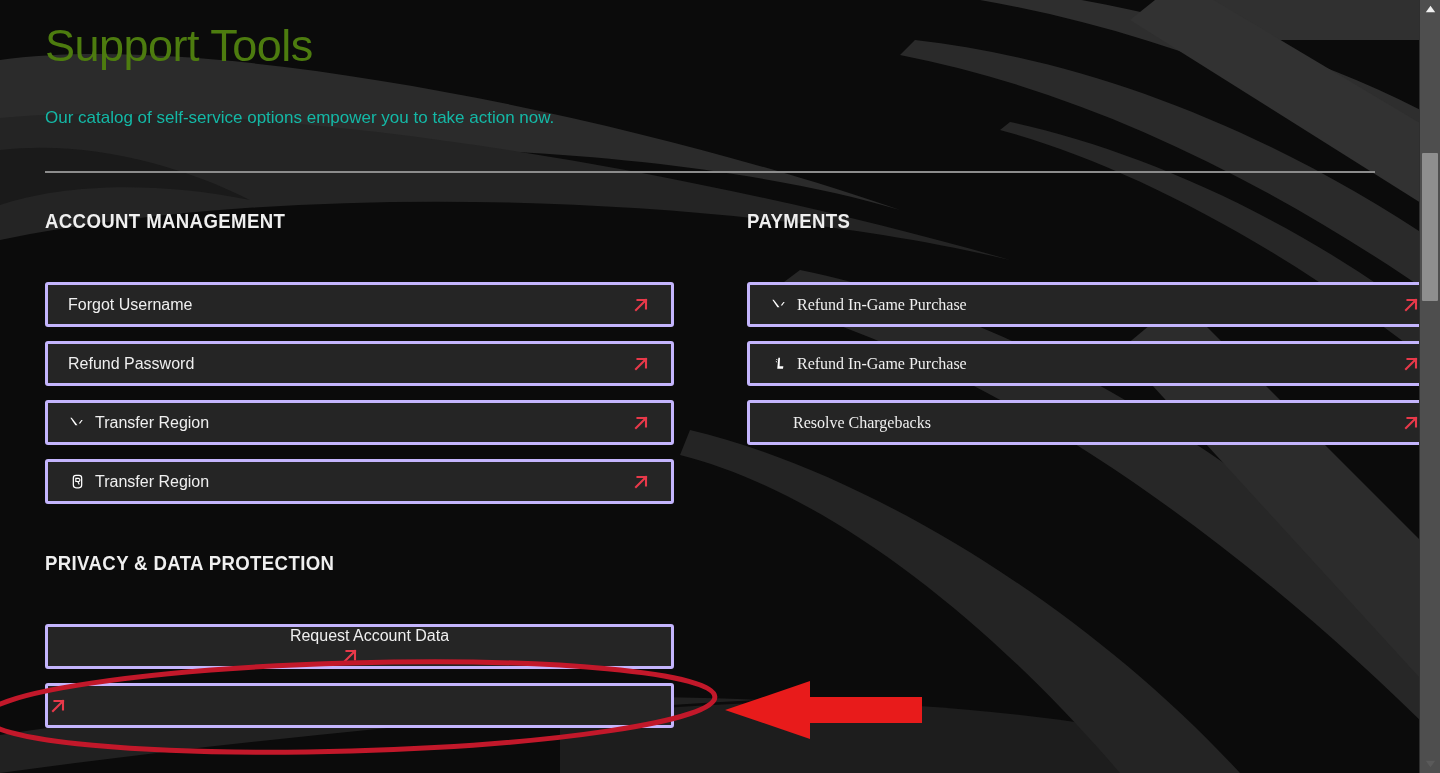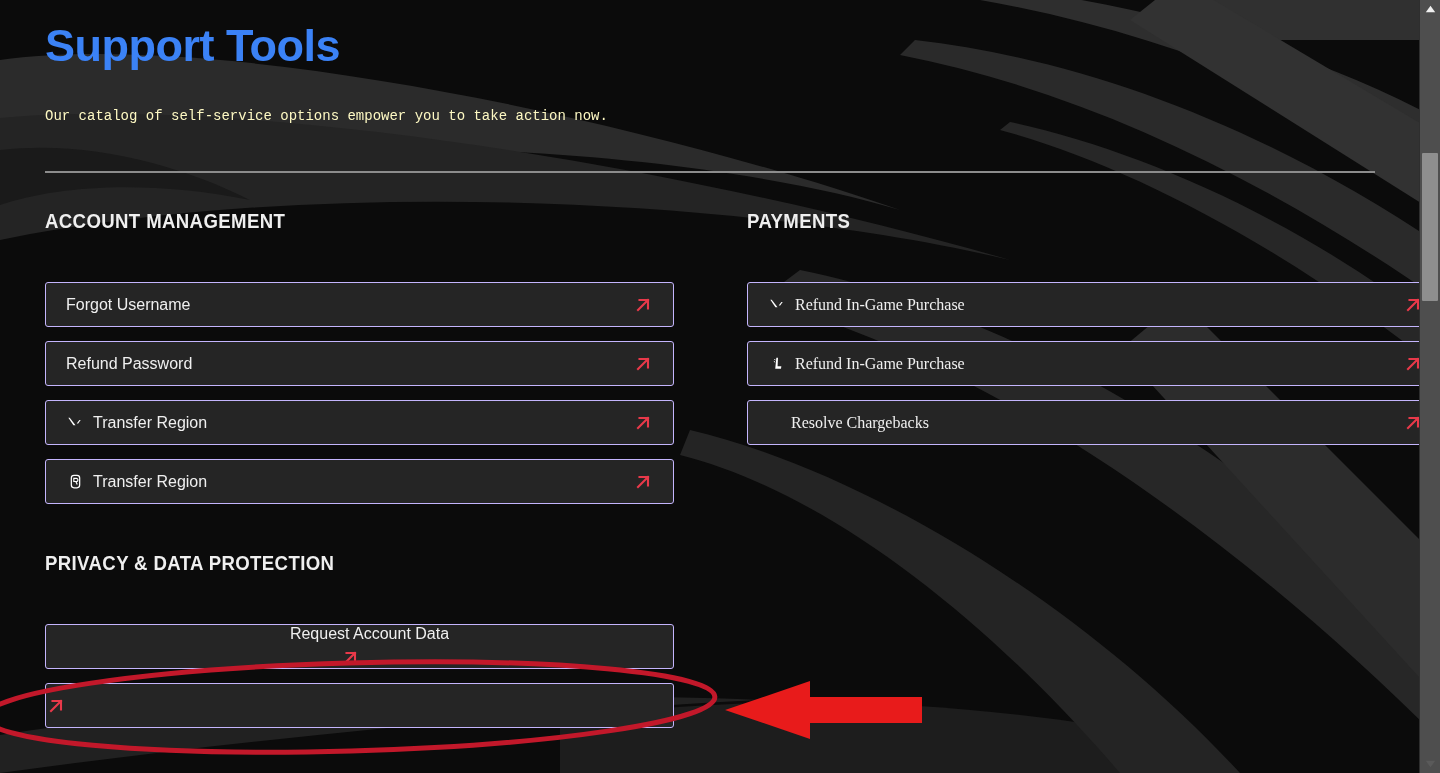--- a/index.html
+++ b/index.html
@@ -36,35 +36,34 @@
     width: 1419px;
     height: 773px;
     overflow: hidden;
   }
 
   #page-title {
     position: absolute;
     left: 45px;
     top: 22px;
     font-size: 45px;
-    font-weight: bold;
-    color: #3b82f6;
+    font-weight: normal;
+    color: #4d7c0f;
     letter-spacing: -0.5px;
     line-height: 1.05;
     white-space: nowrap;
   }
 
   #page-subtitle {
     position: absolute;
     left: 45px;
     top: 108px;
-    font-size: 14px;
-    color: #fef9c3;
+    font-size: 17px;
+    color: #14b8a6;
     white-space: nowrap;
-    font-family: Liberation Mono, monospace;
   }
 
   #divider {
     position: absolute;
     left: 45px;
     top: 171px;
     width: 1330px;
     height: 2px;
     background: #8c8c8c;
   }
@@ -81,21 +80,21 @@
   }
 
   #hdr-account   { left: 45px;  top: 210px; }
   #hdr-payments  { left: 747px; top: 210px; }
   #hdr-privacy   { left: 45px;  top: 552px; }
 
   .tool-btn {
     position: absolute;
     height: 45px;
     background: #252525;
-    border: 1px solid #c4b5fd;
+    border: 3px solid #c4b5fd;
     border-radius: 3px;
     display: flex;
     align-items: center;
     cursor: pointer;
   }
 
   .col-left  { left: 45px;  width: 629px; }
   .col-right { left: 747px; width: 697px; font-family: Liberation Serif, serif; }
 
   .btn-icon {

